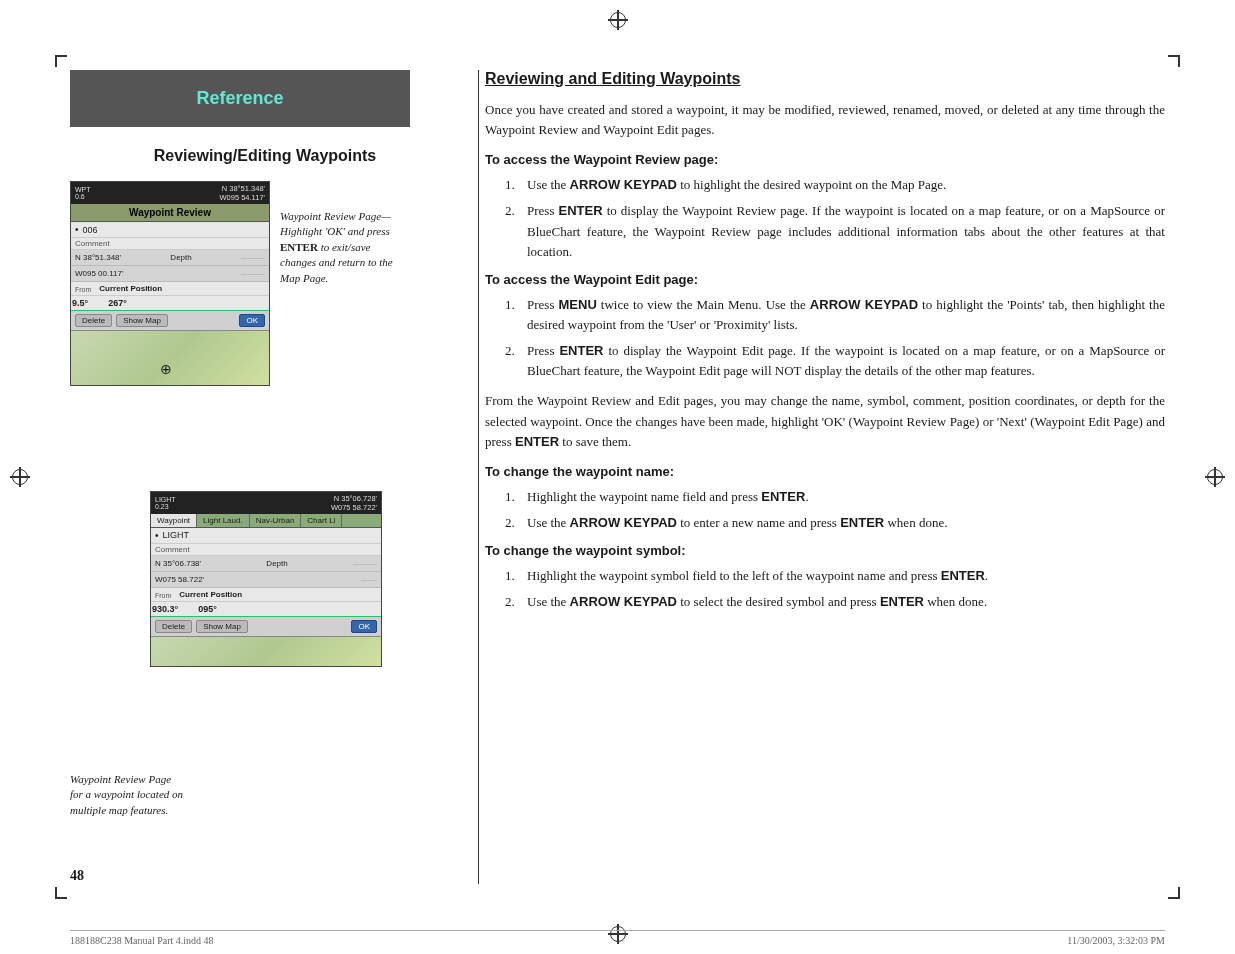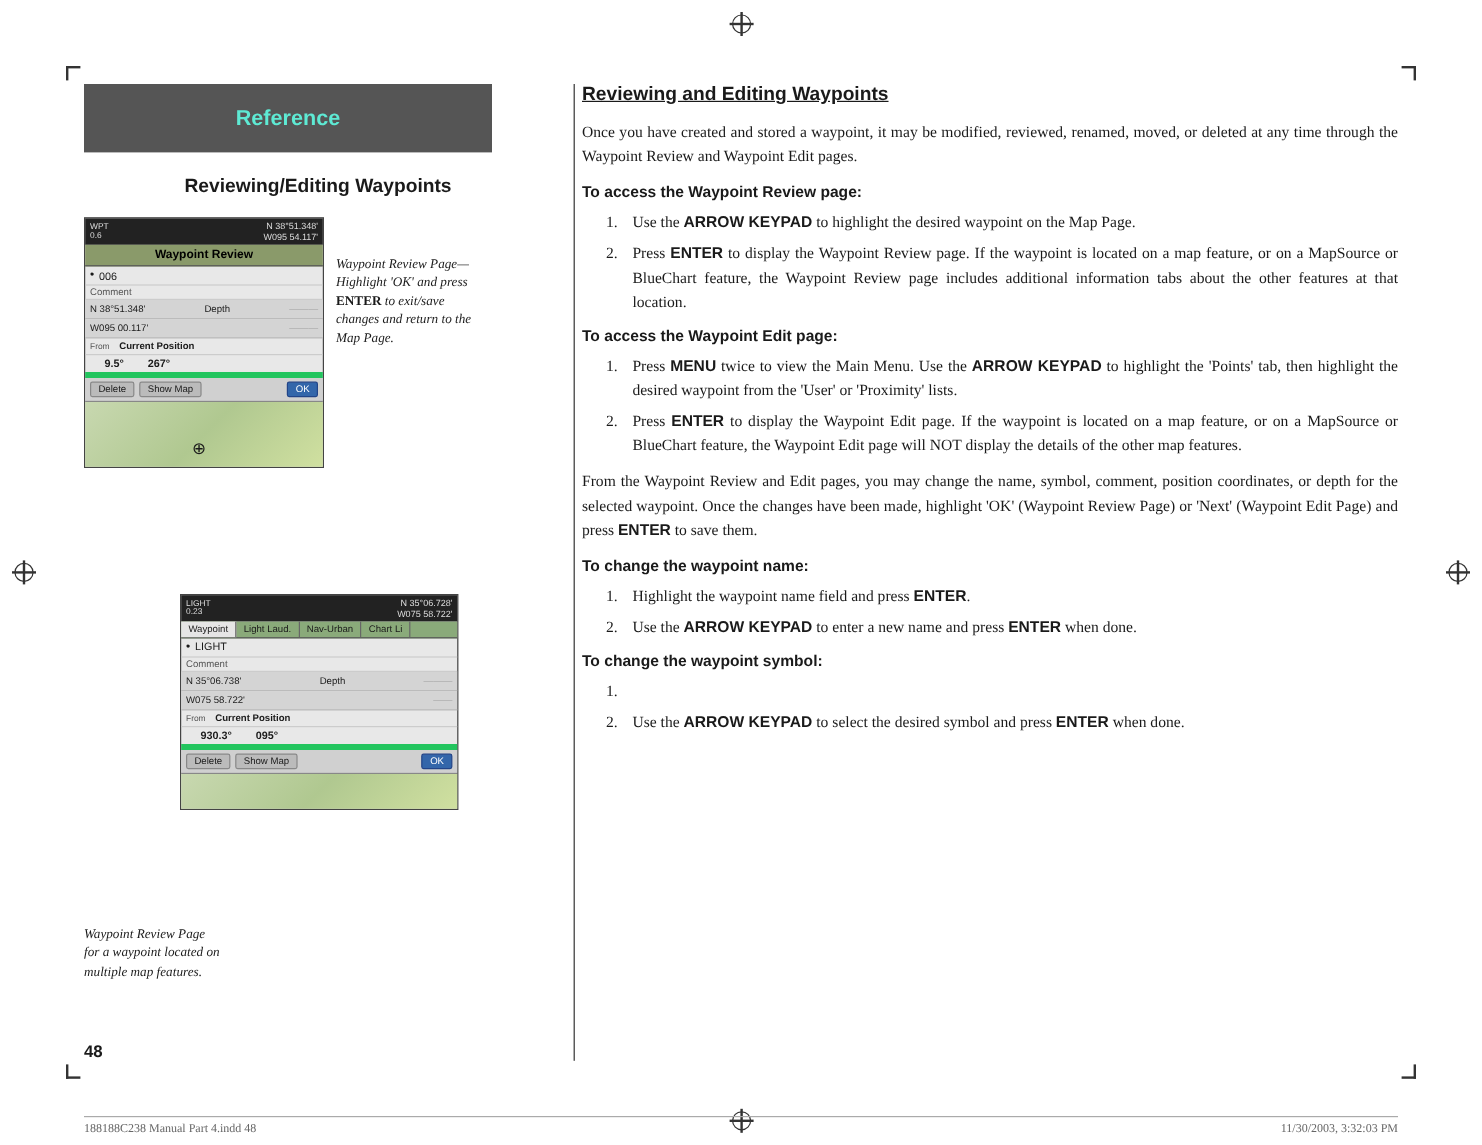--- a/index.html
+++ b/index.html
@@ -162,22 +162,22 @@
       border-bottom: 1px solid #ccc;
       display: flex;
       align-items: flex-end;
       gap: 8px;
     }
     .device-from-label { color: #555; font-size: 7px; }
     .device-from-value { font-weight: bold; font-size: 8px; }
 
     .device-nav-row {
       display: flex;
-      padding: 2px 16px;
-      border-bottom: 5px solid #22c55e;
+      padding: 2px 1px;
+      border-bottom: 1px solid #22c55e;
       gap: 20px;
     }
     .device-nav-item { font-size: 9px; font-weight: bold; }
 
     .device-buttons-row {
       display: flex;
       gap: 4px;
       padding: 3px 4px;
       background: #d0d0d0;
     }
@@ -263,21 +263,21 @@
     }
     .bold-keyword { font-weight: bold; font-family: Arial, sans-serif; }
 
     
     .page-number {
       position: absolute;
       bottom: 0;
       left: 0;
       font-size: 14px;
       font-weight: bold;
-      font-family: Liberation Sans, sans-serif;
+      font-family: Liberation Serif, serif;
     }
 
     
     .footer-bar {
       position: absolute;
       bottom: 8px;
       left: 70px;
       right: 70px;
       display: flex;
       justify-content: space-between;
@@ -491,20 +491,21 @@
         <span class="num">2.</span>
         <span>Use the <span class="bold-keyword">ARROW KEYPAD</span> to enter a new name and press <span class="bold-keyword">ENTER</span> when done.</span>
       </li>
     </ol>
 
     <div class="sub-heading">To change the waypoint symbol:</div>
 
     <ol class="numbered-list">
       <li>
         <span class="num">1.</span>
+        <span>Highlight the waypoint symbol field to the left of the waypoint name and press <span class="bold-keyword">ENTER</span>.</span>
       </li>
       <li>
         <span class="num">2.</span>
         <span>Use the <span class="bold-keyword">ARROW KEYPAD</span> to select the desired symbol and press <span class="bold-keyword">ENTER</span> when done.</span>
       </li>
     </ol>
 
   </div>
 
 </div>

